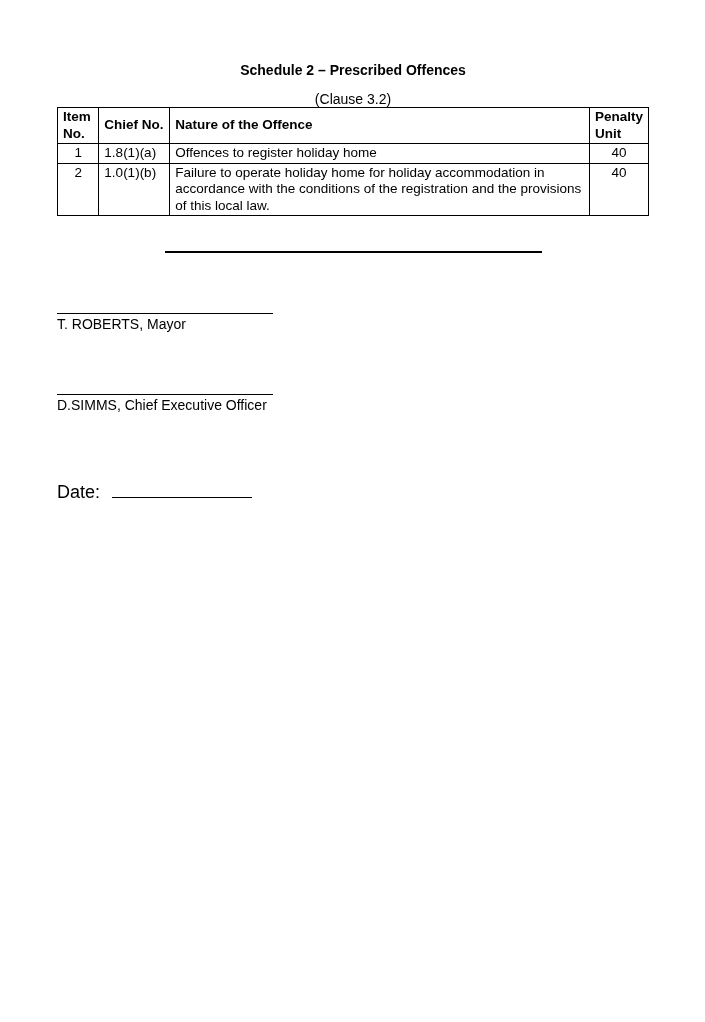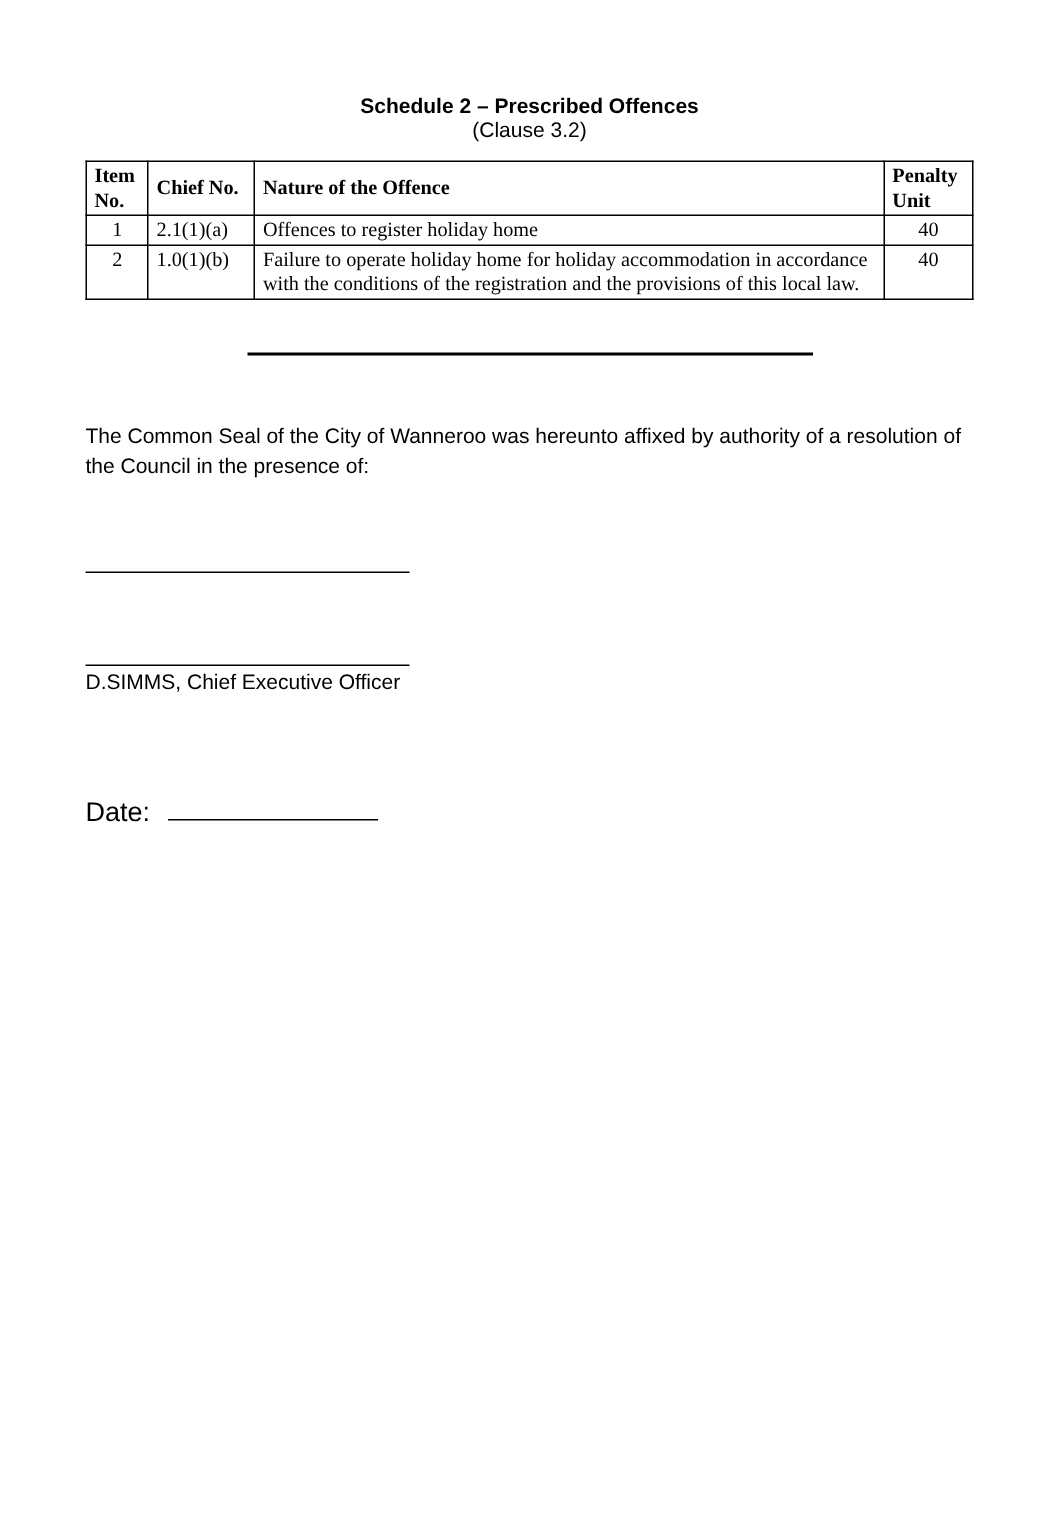--- a/index.html
+++ b/index.html
@@ -25,28 +25,27 @@
   .doc-title {
     text-align: center;
     font-weight: bold;
     font-size: 14px;
     line-height: 16px;
   }
   .doc-subtitle {
     text-align: center;
     font-size: 14px;
     line-height: 16px;
+    margin-top: 13px;
   }
   table.offences {
     width: 100%;
     border-collapse: collapse;
-    margin-top: 13px;
     font-size: 13.5px;
     line-height: 16.5px;
-    font-family: Liberation Serif, serif;
   }
   table.offences th,
   table.offences td {
     border: 1px solid #000000;
     padding: 1px 5px;
     vertical-align: middle;
     text-align: left;
   }
   table.offences th {
     font-weight: bold;
@@ -119,39 +118,39 @@
         <tr>
           <th>Item No.</th>
           <th>Chief No.</th>
           <th>Nature of the Offence</th>
           <th>Penalty Unit</th>
         </tr>
       </thead>
       <tbody>
         <tr>
           <td class="cell-center">1</td>
-          <td>2.1(1)(a)</td>
+          <td>1.8(1)(a)</td>
           <td>Offences to register holiday home</td>
           <td class="cell-center">40</td>
         </tr>
         <tr>
           <td class="cell-center">2</td>
           <td>1.0(1)(b)</td>
           <td>Failure to operate holiday home for holiday accommodation in accordance with the conditions of the registration and the provisions of this local law.</td>
           <td class="cell-center">40</td>
         </tr>
       </tbody>
     </table>
 
     <div class="seal-rule"></div>
 
-    <div class="seal-paragraph">The Common Seal of the City of Wanneroo was hereunto affixed by authority of a resolution of the Council in the presence of:</div>
 
     <div class="sig-block-1">
       <div class="sig-line"></div>
+      <div class="sig-name">T. ROBERTS, Mayor</div>
     </div>
 
     <div class="sig-block-2">
       <div class="sig-line"></div>
       <div class="sig-name">D.SIMMS, Chief Executive Officer</div>
     </div>
 
     <div class="date-row">
       <span class="date-label">Date:</span><span class="date-line"></span>
     </div>

